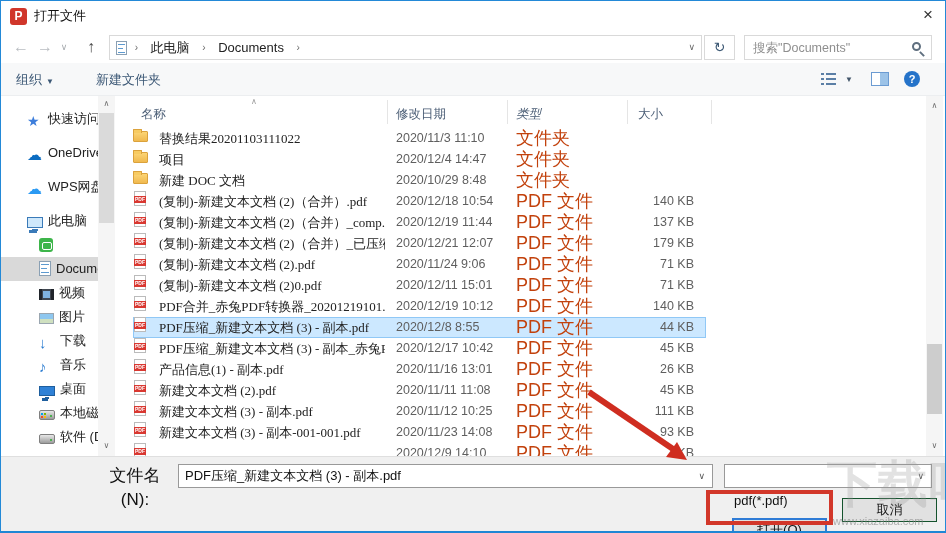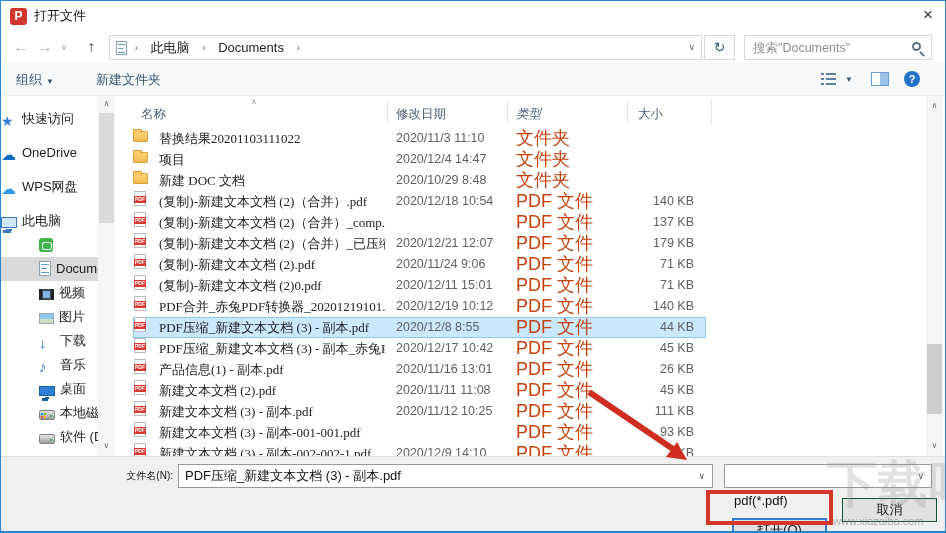--- a/index.html
+++ b/index.html
@@ -54,21 +54,21 @@
     background:repeating-linear-gradient(#5b7fa6 0 2px,transparent 2px 5px); }
   .view-caret{ position:absolute; left:844px; top:0; line-height:33px; font-size:8px; color:#44576b; }
   .previcon{ position:absolute; left:870px; top:9px; width:18px; height:14px; border:1px solid #6b9bd2; background:#fff; }
   .previcon::after{ content:""; position:absolute; right:0; top:0; width:8px; height:12px; background:#9cc3e8; }
   .helpicon{ position:absolute; left:903px; top:8px; width:16px; height:16px; border-radius:50%;
     background:#2573c9; color:#fff; font-size:11px; font-weight:bold; text-align:center; line-height:16px; }
 
   
   .sidebar{ position:absolute; left:0; top:95px; width:97px; height:360px; overflow:hidden; padding-top:11px; background:#fff; }
   .sitem{ position:relative; height:24px; line-height:24px; white-space:nowrap; overflow:hidden;
-    font-size:13px; color:#222; cursor:pointer; }
+    padding-left:26px; font-size:13px; color:#222; cursor:pointer; }
   .sitem.child{ padding-left:38px; }
   .sitem.gap{ margin-top:10px; }
   .sitem.selected{ background:#d9d9d9; }
   .sic{ display:inline-block; width:16px; height:16px; margin-right:5px; vertical-align:-3px; position:relative; }
   .ic-star::before{ content:"★"; color:#3d7edb; font-size:14px; line-height:16px; }
   .ic-cloud-dark::before{ content:"☁"; color:#0b6cc1; font-size:15px; line-height:16px; }
   .ic-cloud-light::before{ content:"☁"; color:#2b9af3; font-size:15px; line-height:16px; }
   .ic-monitor{ border:1px solid #3a7ab8; background:#cfe8fb; height:11px; margin-top:2px; }
   .ic-monitor::after{ content:""; position:absolute; left:4px; bottom:-4px; width:6px; height:2px; background:#3a7ab8; box-shadow:-2px 2px 0 1px #3a7ab8; }
   .ic-green-app{ background:#3db54a; border-radius:3px; width:14px; height:14px; margin-top:1px; }
@@ -117,21 +117,21 @@
   .ic-pdf{ position:absolute; left:1px; top:0; width:12px; height:15px; background:#fff; border:1px solid #bbb; }
   .ic-pdf::after{ content:"PDF"; position:absolute; left:-1px; top:4px; width:12px; height:7px;
     background:#d93831; color:#fff; font-size:5px; font-weight:bold; text-align:center; line-height:7px; letter-spacing:0; }
   .list-scroll{ position:absolute; left:809px; top:0; width:17px; height:360px; background:#f5f5f5; }
   .list-scroll .arr{ position:absolute; left:0; width:17px; height:15px; text-align:center; font-size:8px; color:#6d6d6d; line-height:15px; }
   .list-scroll .arr.up{ top:2px; } .list-scroll .arr.dn{ bottom:3px; }
   .list-scroll .thumb{ position:absolute; left:1px; top:248px; width:15px; height:70px; background:#cdcdcd; }
 
   
   .footer{ position:absolute; left:0; top:455px; width:100%; height:78px; background:#f0f0f0; border-top:1px solid #dfdfdf; }
-  .fn-label{ position:absolute; left:96px; top:7px; width:76px; text-align:right; line-height:24px; font-size:10px; color:#111; }
+  .fn-label{ position:absolute; left:96px; top:7px; width:76px; text-align:center; line-height:24px; font-size:17px; color:#111; }
   .fn-input{ position:absolute; left:177px; top:7px; width:535px; height:24px; background:#fff; border:1px solid #999; }
   .fn-input input{ position:absolute; left:6px; top:1px; width:500px; height:20px; border:none; outline:none;
     font-family:inherit; font-size:13px; color:#111; background:transparent; }
   .combo-caret{ position:absolute; right:7px; top:0; line-height:22px; font-size:9px; color:#555; }
   .ft-combo{ position:absolute; left:723px; top:7px; width:208px; height:24px; background:#fff; border:1px solid #999; cursor:pointer; }
   .ft-combo .val{ position:absolute; left:9px; top:0; line-height:22px; font-size:13px; color:#111;margin-top:25px; }
   .btn{ position:absolute; top:41px; width:95px; height:24px; background:#e1e1e1; border:1px solid #14532d;
     font-size:13px; color:#111; text-align:center; line-height:22px; cursor:pointer; }
   .btn-open{ left:731px; border:2px solid #2f7cd6; line-height:20px;margin-top:20px; }
   .btn-cancel{ left:841px; }
@@ -272,20 +272,21 @@
         <div class="frow">
           <span class="fic ic-pdf"></span>
           <span class="c cname">(复制)-新建文本文档 (2)（合并）.pdf</span>
           <span class="c cdate">2020/12/18 10:54</span>
           <span class="c ctype">PDF 文件</span>
           <span class="c csize">140 KB</span>
         </div>
         <div class="frow">
           <span class="fic ic-pdf"></span>
           <span class="c cname">(复制)-新建文本文档 (2)（合并）_comp...</span>
+          <span class="c cdate">2020/12/19 11:44</span>
           <span class="c ctype">PDF 文件</span>
           <span class="c csize">137 KB</span>
         </div>
         <div class="frow">
           <span class="fic ic-pdf"></span>
           <span class="c cname">(复制)-新建文本文档 (2)（合并）_已压缩...</span>
           <span class="c cdate">2020/12/21 12:07</span>
           <span class="c ctype">PDF 文件</span>
           <span class="c csize">179 KB</span>
         </div>
@@ -341,26 +342,26 @@
         <div class="frow">
           <span class="fic ic-pdf"></span>
           <span class="c cname">新建文本文档 (3) - 副本.pdf</span>
           <span class="c cdate">2020/11/12 10:25</span>
           <span class="c ctype">PDF 文件</span>
           <span class="c csize">111 KB</span>
         </div>
         <div class="frow">
           <span class="fic ic-pdf"></span>
           <span class="c cname">新建文本文档 (3) - 副本-001-001.pdf</span>
+          <span class="c cdate">2020/11/23 14:08</span>
           <span class="c ctype">PDF 文件</span>
           <span class="c csize">93 KB</span>
         </div>
         <div class="frow">
           <span class="fic ic-pdf"></span>
-          <span class="c cname">新建文本文档 (3) - 副本-002-002-1.pdf</span>
           <span class="c cdate">2020/12/9 14:10</span>
           <span class="c ctype">PDF 文件</span>
           <span class="c csize">KB</span>
         </div>
     </div>
     <div class="list-scroll">
       <span class="arr up">∧</span>
       <span class="thumb"></span>
       <span class="arr dn">∨</span>
     </div>

